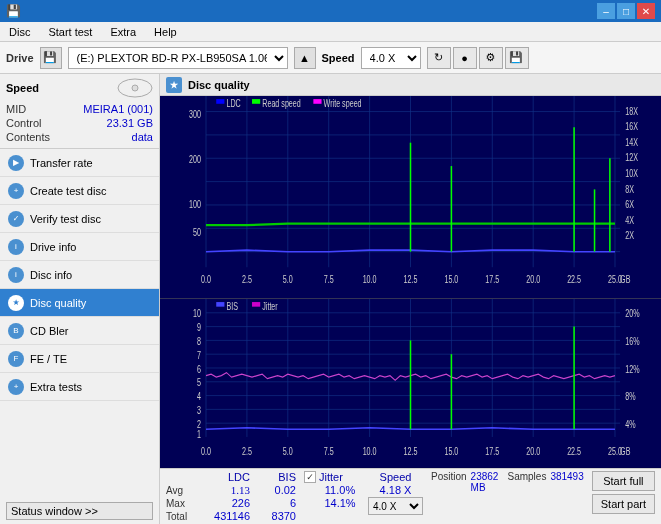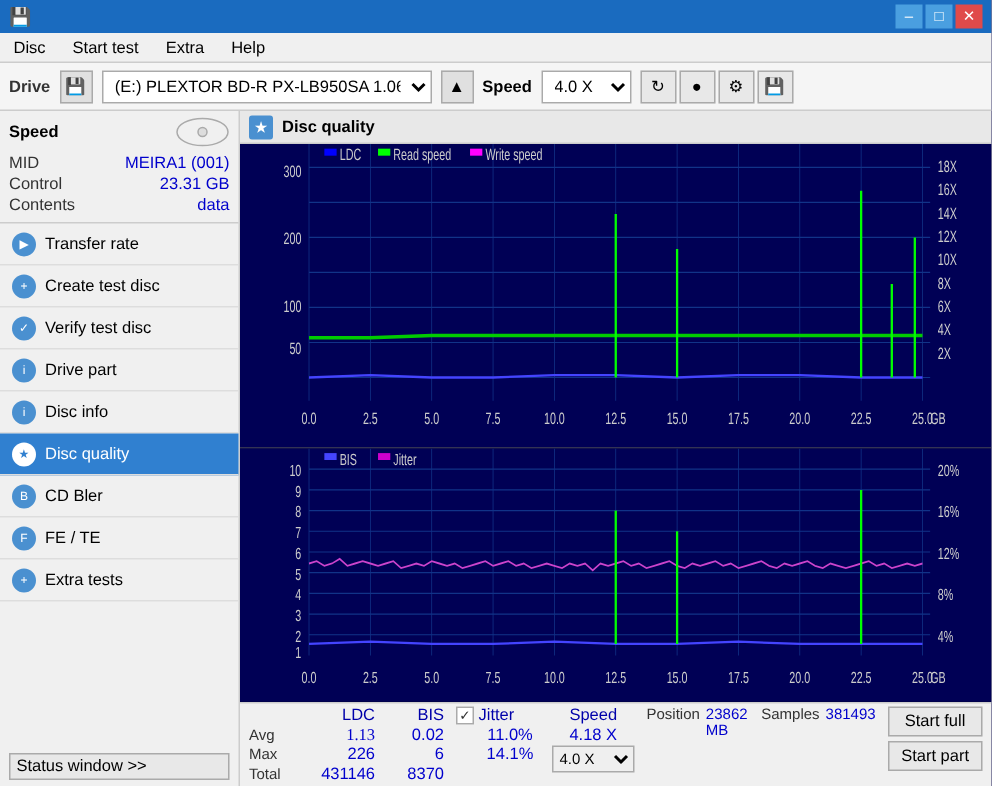--- a/index.html
+++ b/index.html
@@ -150,21 +150,21 @@
     <div class="nav-item">
       <div class="nav-icon">+</div>
       <span>Create test disc</span>
     </div>
     <div class="nav-item">
       <div class="nav-icon">✓</div>
       <span>Verify test disc</span>
     </div>
     <div class="nav-item">
       <div class="nav-icon">i</div>
-      <span>Drive part</span>
+      <span>Drive info</span>
     </div>
     <div class="nav-item">
       <div class="nav-icon">i</div>
       <span>Disc info</span>
     </div>
     <div class="nav-item active">
       <div class="nav-icon">★</div>
       <span>Disc quality</span>
     </div>
     <div class="nav-item">

